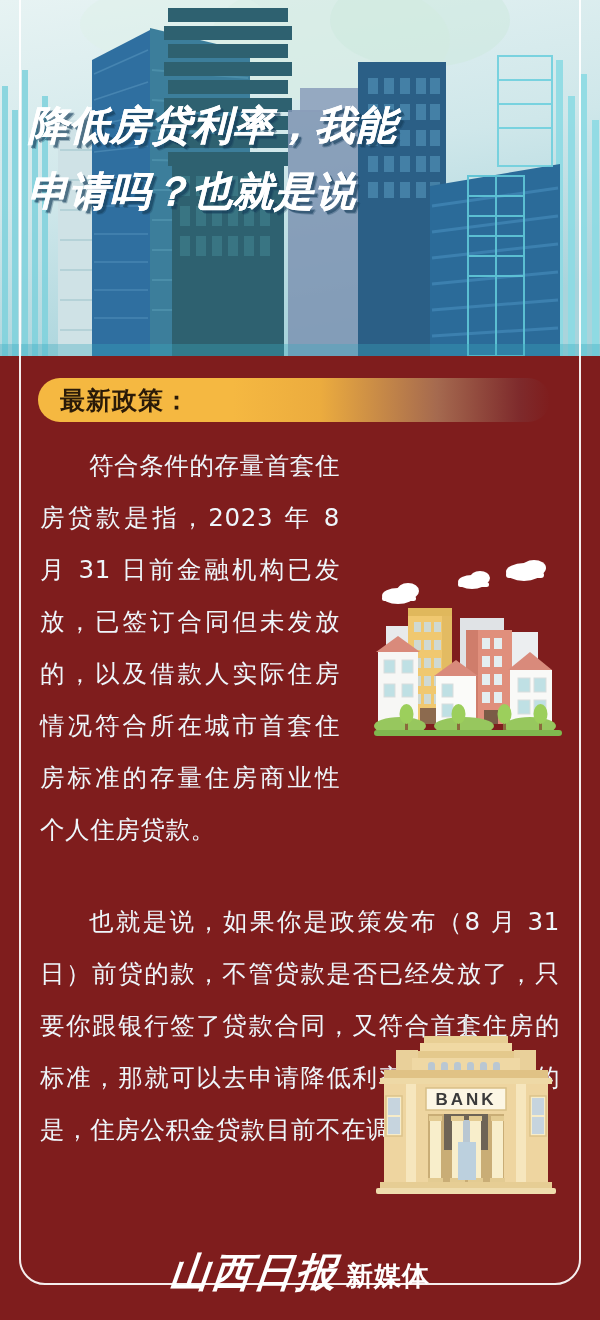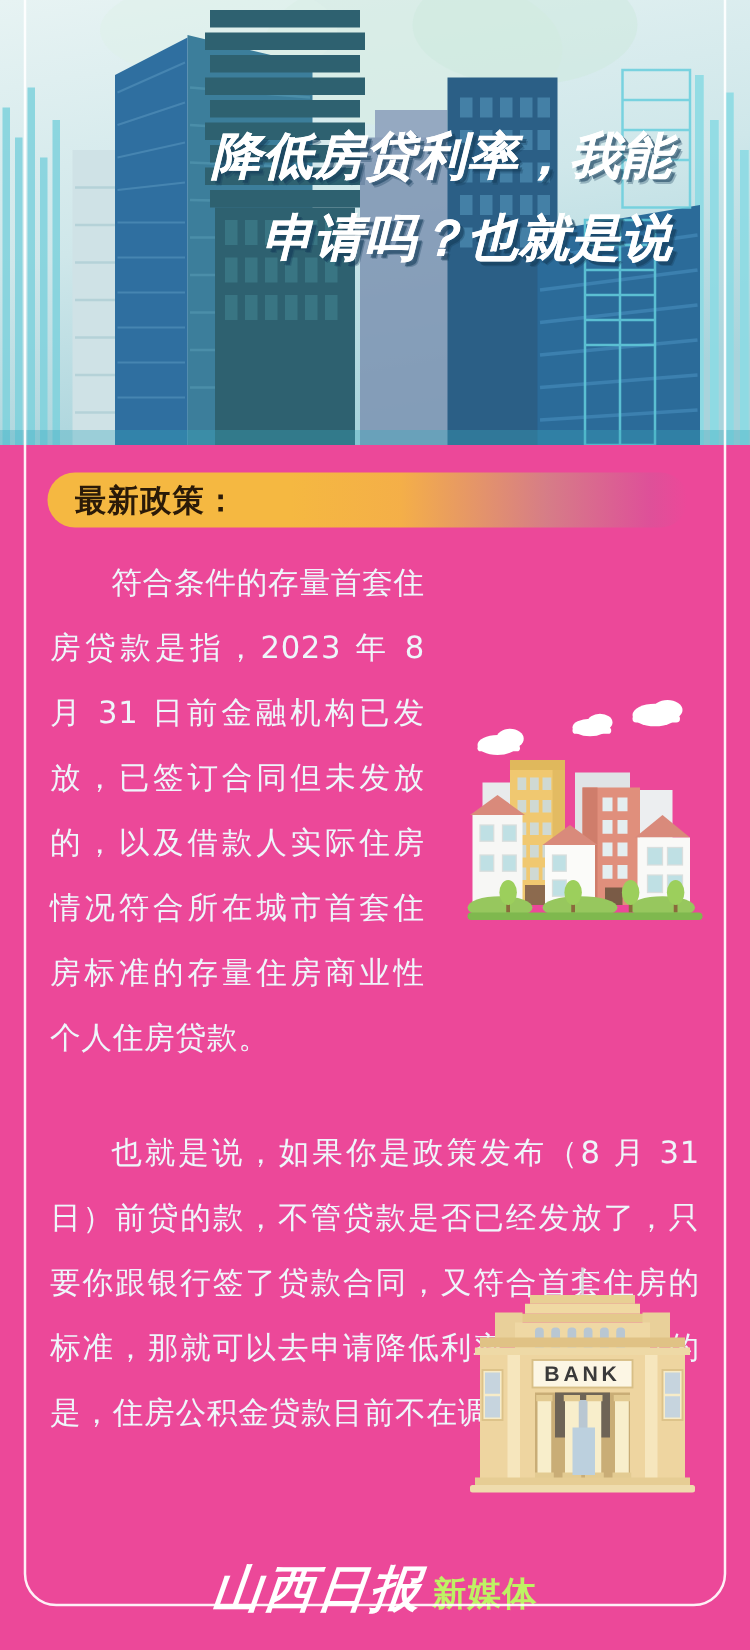--- a/index.html
+++ b/index.html
@@ -39,24 +39,23 @@
     left: 0; top: 0;
     width: 600px; height: 356px;
     overflow: hidden;
     background: linear-gradient(160deg,#dfeef0 0%,#cfe6ea 35%,#bcdde3 100%);
     z-index: 5;
   }
   .header svg { display:block; width:600px; height:356px; }
 
   .title-wrap {
     position: absolute;
-    left: 38px; top: 92px;
+    left: 28px; top: 92px;
     width: 500px;
     z-index: 20;
-    text-align: right;
   }
   .title-line {
     font-family: "DejaVu Sans", "Liberation Sans", sans-serif;
     font-size: 40px;
     font-weight: 700;
     font-style: italic;
     color: #ffffff;
     letter-spacing: 1px;
     line-height: 66px;
     white-space: nowrap;
@@ -64,21 +63,21 @@
        3px 3px 0 rgba(20,60,90,0.55),
        4px 4px 0 rgba(20,60,90,0.30);
     -webkit-text-stroke: 0.4px #ffffff;
   }
 
   
   .body {
     position: absolute;
     left: 0; top: 356px;
     width: 600px; height: 964px;
-    background: #ec4899;
+    background: #7f1d1d;
     z-index: 10;
   }
 
   .section-bar {
     position: relative;
     margin: 0 0 0 38px;
     width: 512px;
     height: 44px;
     border-radius: 22px;
     background: linear-gradient(90deg,
@@ -141,21 +140,21 @@
     font-style: italic;
     color: #ffffff;
     letter-spacing: 2px;
     line-height: 1;
     transform: skewX(-6deg);
   }
   .logo-sub {
     font-family: "DejaVu Sans", "Liberation Sans", sans-serif;
     font-size: 27px;
     font-weight: 700;
-    color: #bef264;
+    color: #ffffff;
     letter-spacing: 1px;
     line-height: 1;
     padding-bottom: 3px;
   }
 </style>
 </head>
 <body>
 
 <div id="poster">
 

